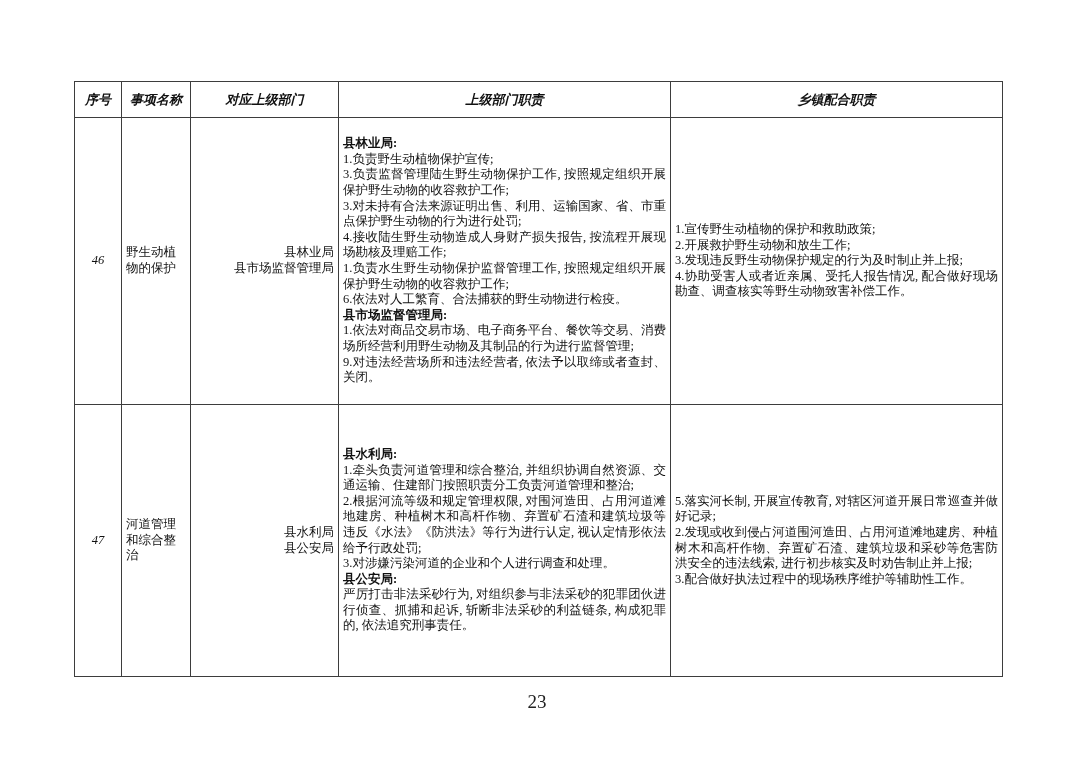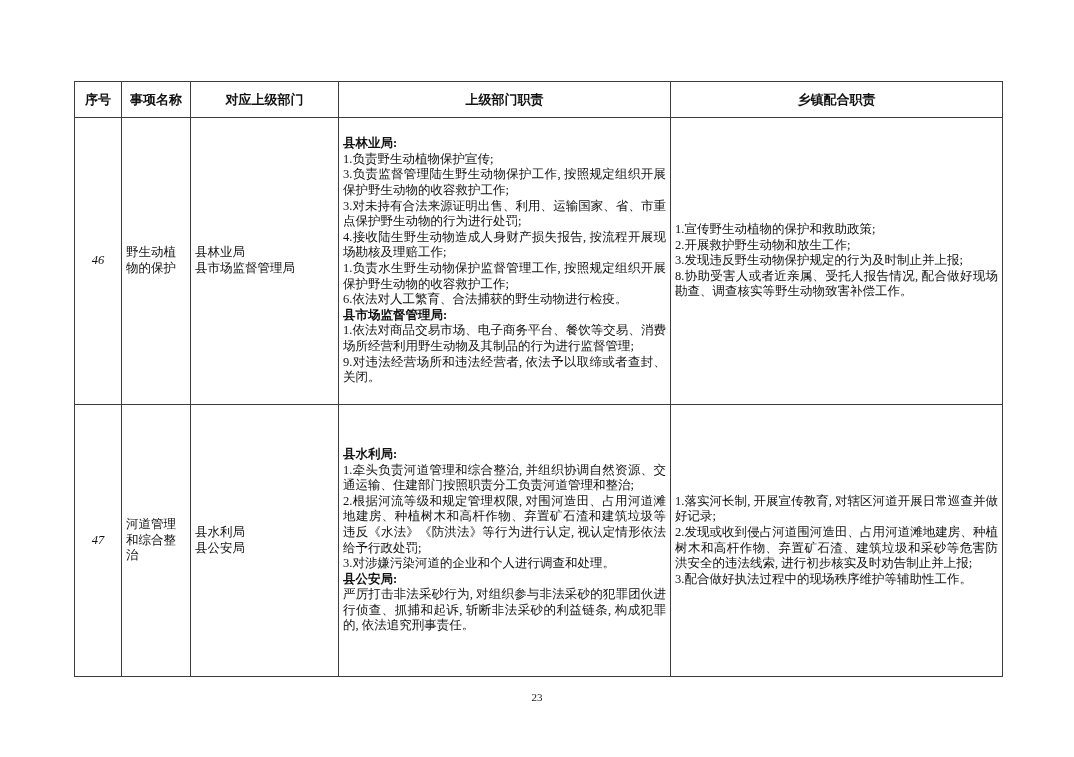--- a/index.html
+++ b/index.html
@@ -29,36 +29,37 @@
     font-size: 12.5px;
     line-height: 15.6px;
     overflow: hidden;
   }
   .doc-table th {
     font-weight: bold;
     font-size: 13px;
     text-align: center;
     height: 35px;
     padding: 0;
+    font-style: italic;
   }
   .row-46 td { height: 284px; }
   .row-47 td { height: 269px; margin-left: 16px; }
   .cell-seq { text-align: center; font-style: italic; }
   .cell-item, .cell-depts { text-align: left; }
   .cell-duties { text-align: justify; }
   .duty-heading { font-weight: bold; text-align: left; }
   .duty-item { text-align: justify; }
-  .dept-line { text-align: left; }
+  .dept-line { text-align: right; }
   .page-number {
     position: absolute;
     top: 691px;
     left: 0;
     width: 100%;
     text-align: center;
-    font-size: 11px;
+    font-size: 19px;
     color: #222222;
   }
 </style>
 </head>
 <body>
 
 <table class="doc-table">
   <colgroup>
     <col style="width:47px">
     <col style="width:69px">
@@ -92,40 +93,40 @@
           <div class="duty-item">1.负责水生野生动物保护监督管理工作, 按照规定组织开展保护野生动物的收容救护工作;</div>
           <div class="duty-item">6.依法对人工繁育、合法捕获的野生动物进行检疫。</div>
           <div class="duty-heading">县市场监督管理局:</div>
           <div class="duty-item">1.依法对商品交易市场、电子商务平台、餐饮等交易、消费场所经营利用野生动物及其制品的行为进行监督管理;</div>
           <div class="duty-item">9.对违法经营场所和违法经营者, 依法予以取缔或者查封、关闭。</div>
         </td>
       <td class="cell-duties">
           <div class="duty-item">1.宣传野生动植物的保护和救助政策;</div>
           <div class="duty-item">2.开展救护野生动物和放生工作;</div>
           <div class="duty-item">3.发现违反野生动物保护规定的行为及时制止并上报;</div>
-          <div class="duty-item">8.协助受害人或者近亲属、受托人报告情况, 配合做好现场勘查、调查核实等野生动物致害补偿工作。</div>
+          <div class="duty-item">4.协助受害人或者近亲属、受托人报告情况, 配合做好现场勘查、调查核实等野生动物致害补偿工作。</div>
         </td>
     </tr>
     <tr class="row-47">
       <td class="cell-seq">47</td>
       <td class="cell-item">河道管理和综合整治</td>
       <td class="cell-depts">
           <div class="dept-line">县水利局</div>
           <div class="dept-line">县公安局</div>
         </td>
       <td class="cell-duties">
           <div class="duty-heading">县水利局:</div>
           <div class="duty-item">1.牵头负责河道管理和综合整治, 并组织协调自然资源、交通运输、住建部门按照职责分工负责河道管理和整治;</div>
           <div class="duty-item">2.根据河流等级和规定管理权限, 对围河造田、占用河道滩地建房、种植树木和高杆作物、弃置矿石渣和建筑垃圾等违反《水法》《防洪法》等行为进行认定, 视认定情形依法给予行政处罚;</div>
           <div class="duty-item">3.对涉嫌污染河道的企业和个人进行调查和处理。</div>
           <div class="duty-heading">县公安局:</div>
           <div class="duty-item">严厉打击非法采砂行为, 对组织参与非法采砂的犯罪团伙进行侦查、抓捕和起诉, 斩断非法采砂的利益链条, 构成犯罪的, 依法追究刑事责任。</div>
         </td>
       <td class="cell-duties">
-          <div class="duty-item">1.落实河长制, 开展宣传教育, 对辖区河道开展日常巡查并做好记录;</div>
+          <div class="duty-item">5.落实河长制, 开展宣传教育, 对辖区河道开展日常巡查并做好记录;</div>
           <div class="duty-item">2.发现或收到侵占河道围河造田、占用河道滩地建房、种植树木和高杆作物、弃置矿石渣、建筑垃圾和采砂等危害防洪安全的违法线索, 进行初步核实及时劝告制止并上报;</div>
           <div class="duty-item">3.配合做好执法过程中的现场秩序维护等辅助性工作。</div>
         </td>
     </tr>
   </tbody>
 </table>
 
 <div class="page-number">23</div>
 
 </body></html>

